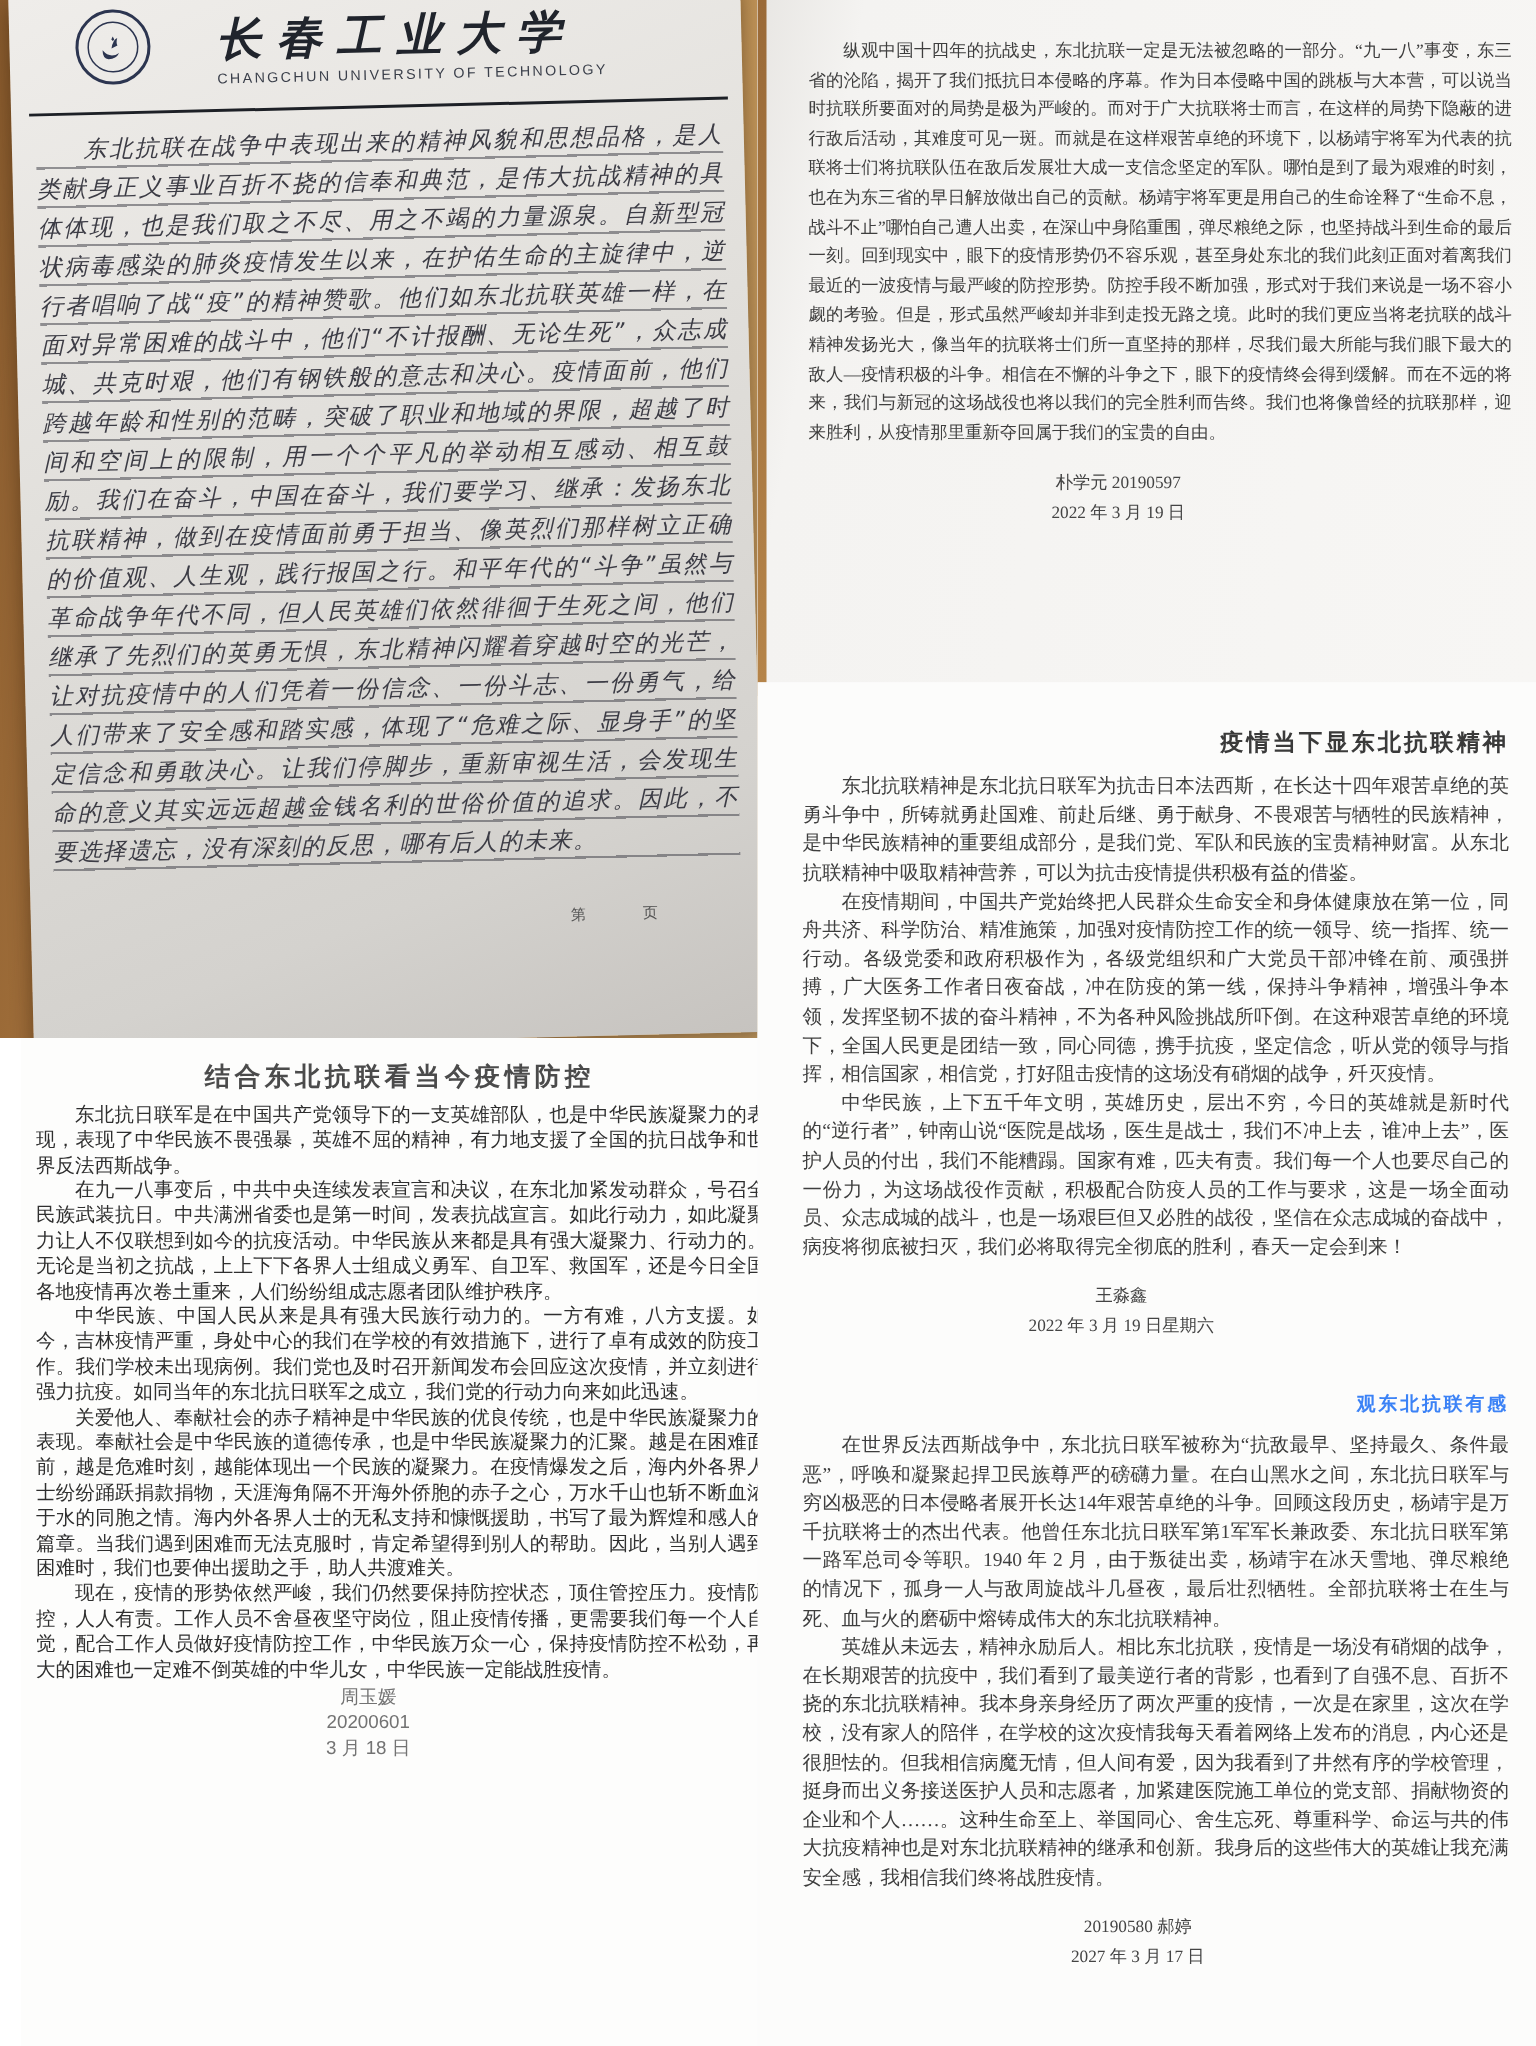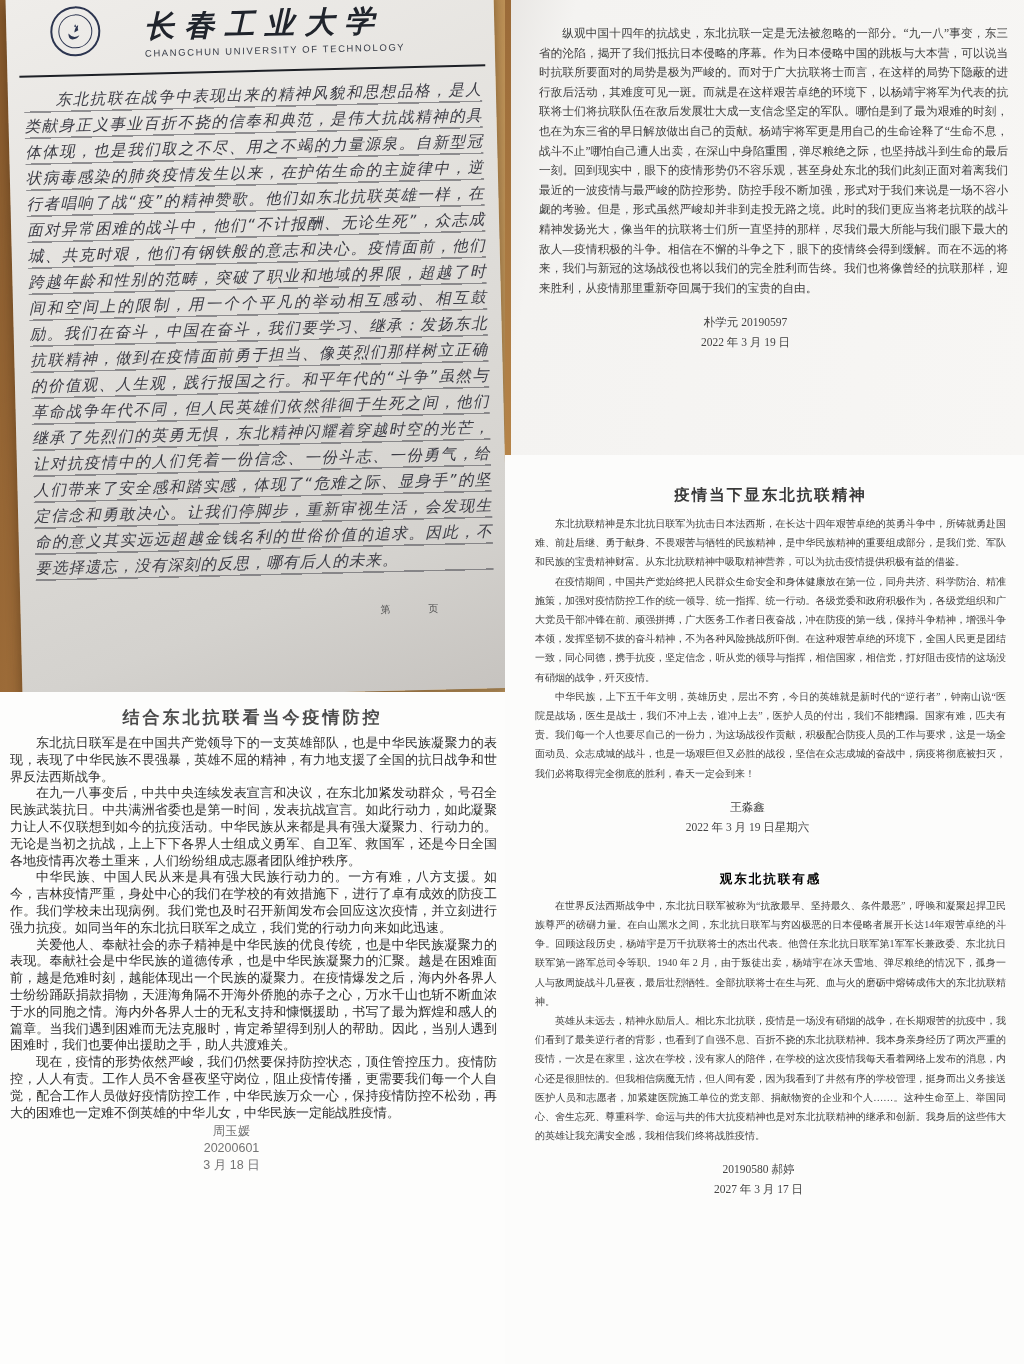--- a/index.html
+++ b/index.html
@@ -37,37 +37,37 @@
   #panel-tr .wood-edge{position:absolute;left:0;top:0;width:6px;height:100%;
     background:linear-gradient(#9a6a38,#b58449);}
   .typed{padding:24px 16px 0 34px;}
   .typed p{margin:0;text-indent:2em;font-size:11.6px;line-height:19.6px;
     text-align:justify;color:#3e3e3e;}
   .sig-block{margin-top:14px;text-align:center;font-size:11.5px;color:#444;}
   .sig-block div{line-height:20px;}
   #panel-tr .sig-block{margin-right:56px;}
 
   
-  #panel-bl{left:0;top:692px;width:505px;height:672px;background:#fdfdfc;
+  #panel-bl{left:14px;top:692px;width:505px;height:672px;background:#fdfdfc;
     font-family:"Liberation Sans","DejaVu Sans",sans-serif;}
   #panel-bl .title{margin:14px 0 6px;text-align:center;font-size:17px;
     letter-spacing:3px;color:#4b4b4b;font-weight:bold;}
   #panel-bl .bl-body p{margin:0;text-indent:2em;font-size:13px;line-height:16.8px;
     text-align:justify;color:#2f2f2f;}
   #panel-bl .bl-body{padding:0 8px 0 10px;}
   #panel-bl .sig-block{margin:2px 42px 0 0;font-size:12.5px;color:#737373;}
   #panel-bl .sig-block div{line-height:17px;}
 
   
   #panel-br{left:505px;top:455px;width:519px;height:909px;background:#fcfcfb;}
   .essay{padding:0 18px 0 30px;}
-  .essay .title{text-align:center;font-weight:bold;font-size:15.5px;
+  .essay .title{text-align:right;font-weight:bold;font-size:15.5px;
     letter-spacing:2px;color:#3a3a3a;margin:0 0 8px 0;}
-  .essay .title.small{font-size:12.5px;font-weight:bold;color:#000000;}
-  .essay p{margin:0;text-indent:2em;font-size:10px;line-height:19.2px;
+  .essay .title.small{font-size:12.5px;font-weight:bold;color:#3b82f6;}
+  .essay p{margin:0;text-indent:2em;font-size:13px;line-height:19.2px;
     text-align:justify;color:#3e3e3e;}
   #essay-wang{padding-top:30px;}
   #essay-wang .sig-block{margin-right:46px;}
   #essay-hao{padding-top:34px;}
   #essay-hao .sig-block{margin-right:24px;}
 </style>
 </head>
 <body>
 
 <div class="panel" id="panel-tl">

